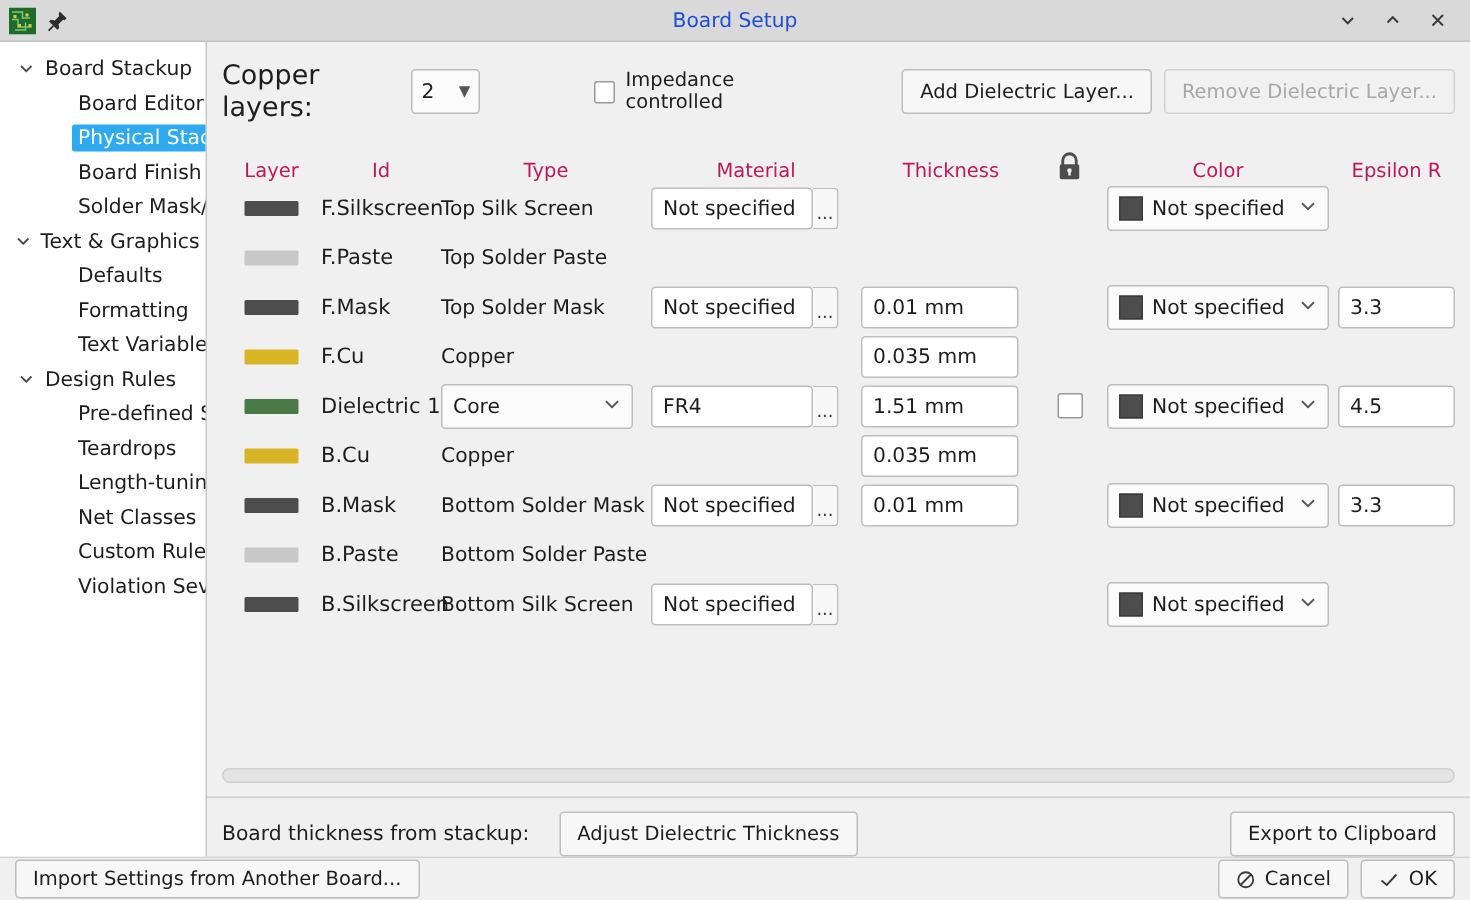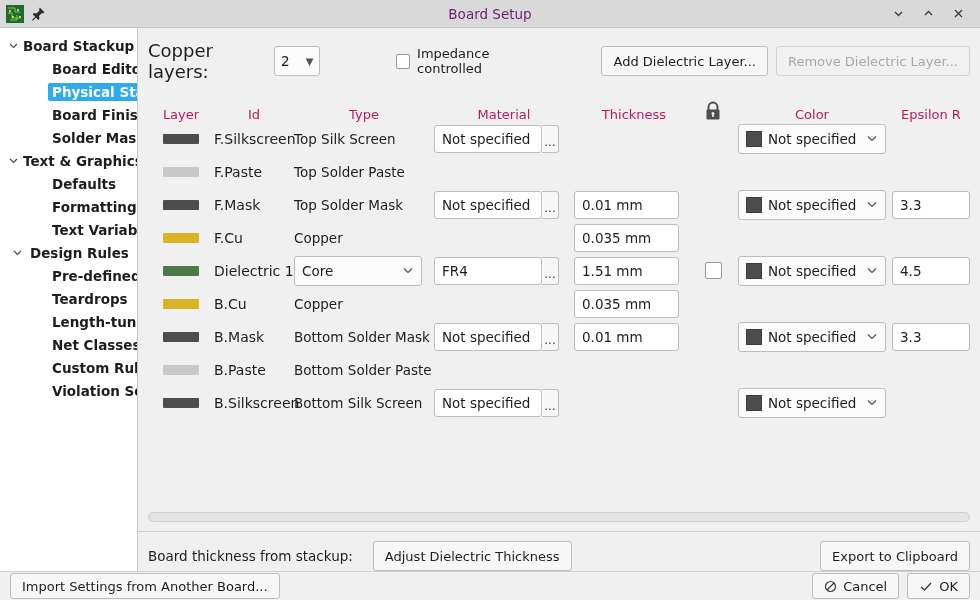--- a/index.html
+++ b/index.html
@@ -19,21 +19,21 @@
     height: 28px;
     background: #d9d9d9;
     border-bottom: 1px solid #c2c2c2;
     display: flex; align-items: center;
   }
   .tb-left { display: flex; align-items: center; gap: 6px; padding-left: 6px; }
   .app-icon { width: 18px; height: 18px; display: block; }
   .pin-icon { width: 16px; height: 16px; display: block; }
   .tb-title {
     position: absolute; left: 0; right: 0; text-align: center;
-    font-size: 13.5px; color: #701a75; pointer-events: none;
+    font-size: 13.5px; color: #1d4ed8; pointer-events: none;
   }
   .tb-right { margin-left: auto; display: flex; align-items: center; gap: 14px; padding-right: 14px; }
   .tb-btn { width: 16px; height: 16px; display: flex; align-items: center; justify-content: center; color: #3a3a3a; }
 
   
   .shell { display: flex; height: 543px; }
 
   .sidebar {
     width: 200px;
     background: #ffffff;
@@ -46,21 +46,21 @@
     height: 23px;
     font-size: 13.5px;
     padding-left: 8px;
     white-space: nowrap;
   }
   .tree-row .twisty {
     width: 18px; display: inline-flex; align-items: center; justify-content: center;
     color: #4a4a4a; font-size: 11px;
   }
   .tree-row.child { padding-left: 48px; }
-  .tree-row .lbl { padding: 1px 4px; border-radius: 2px; font-weight: bold; }
+  .tree-row .lbl { padding: 1px 4px; border-radius: 2px; }
   .tree-row.selected .lbl { background: #2eaaf0; color: #ffffff; }
 
   
   .main {
     flex: 1;
     background: #f0f0f0;
     position: relative;
     display: flex; flex-direction: column;
   }
 

